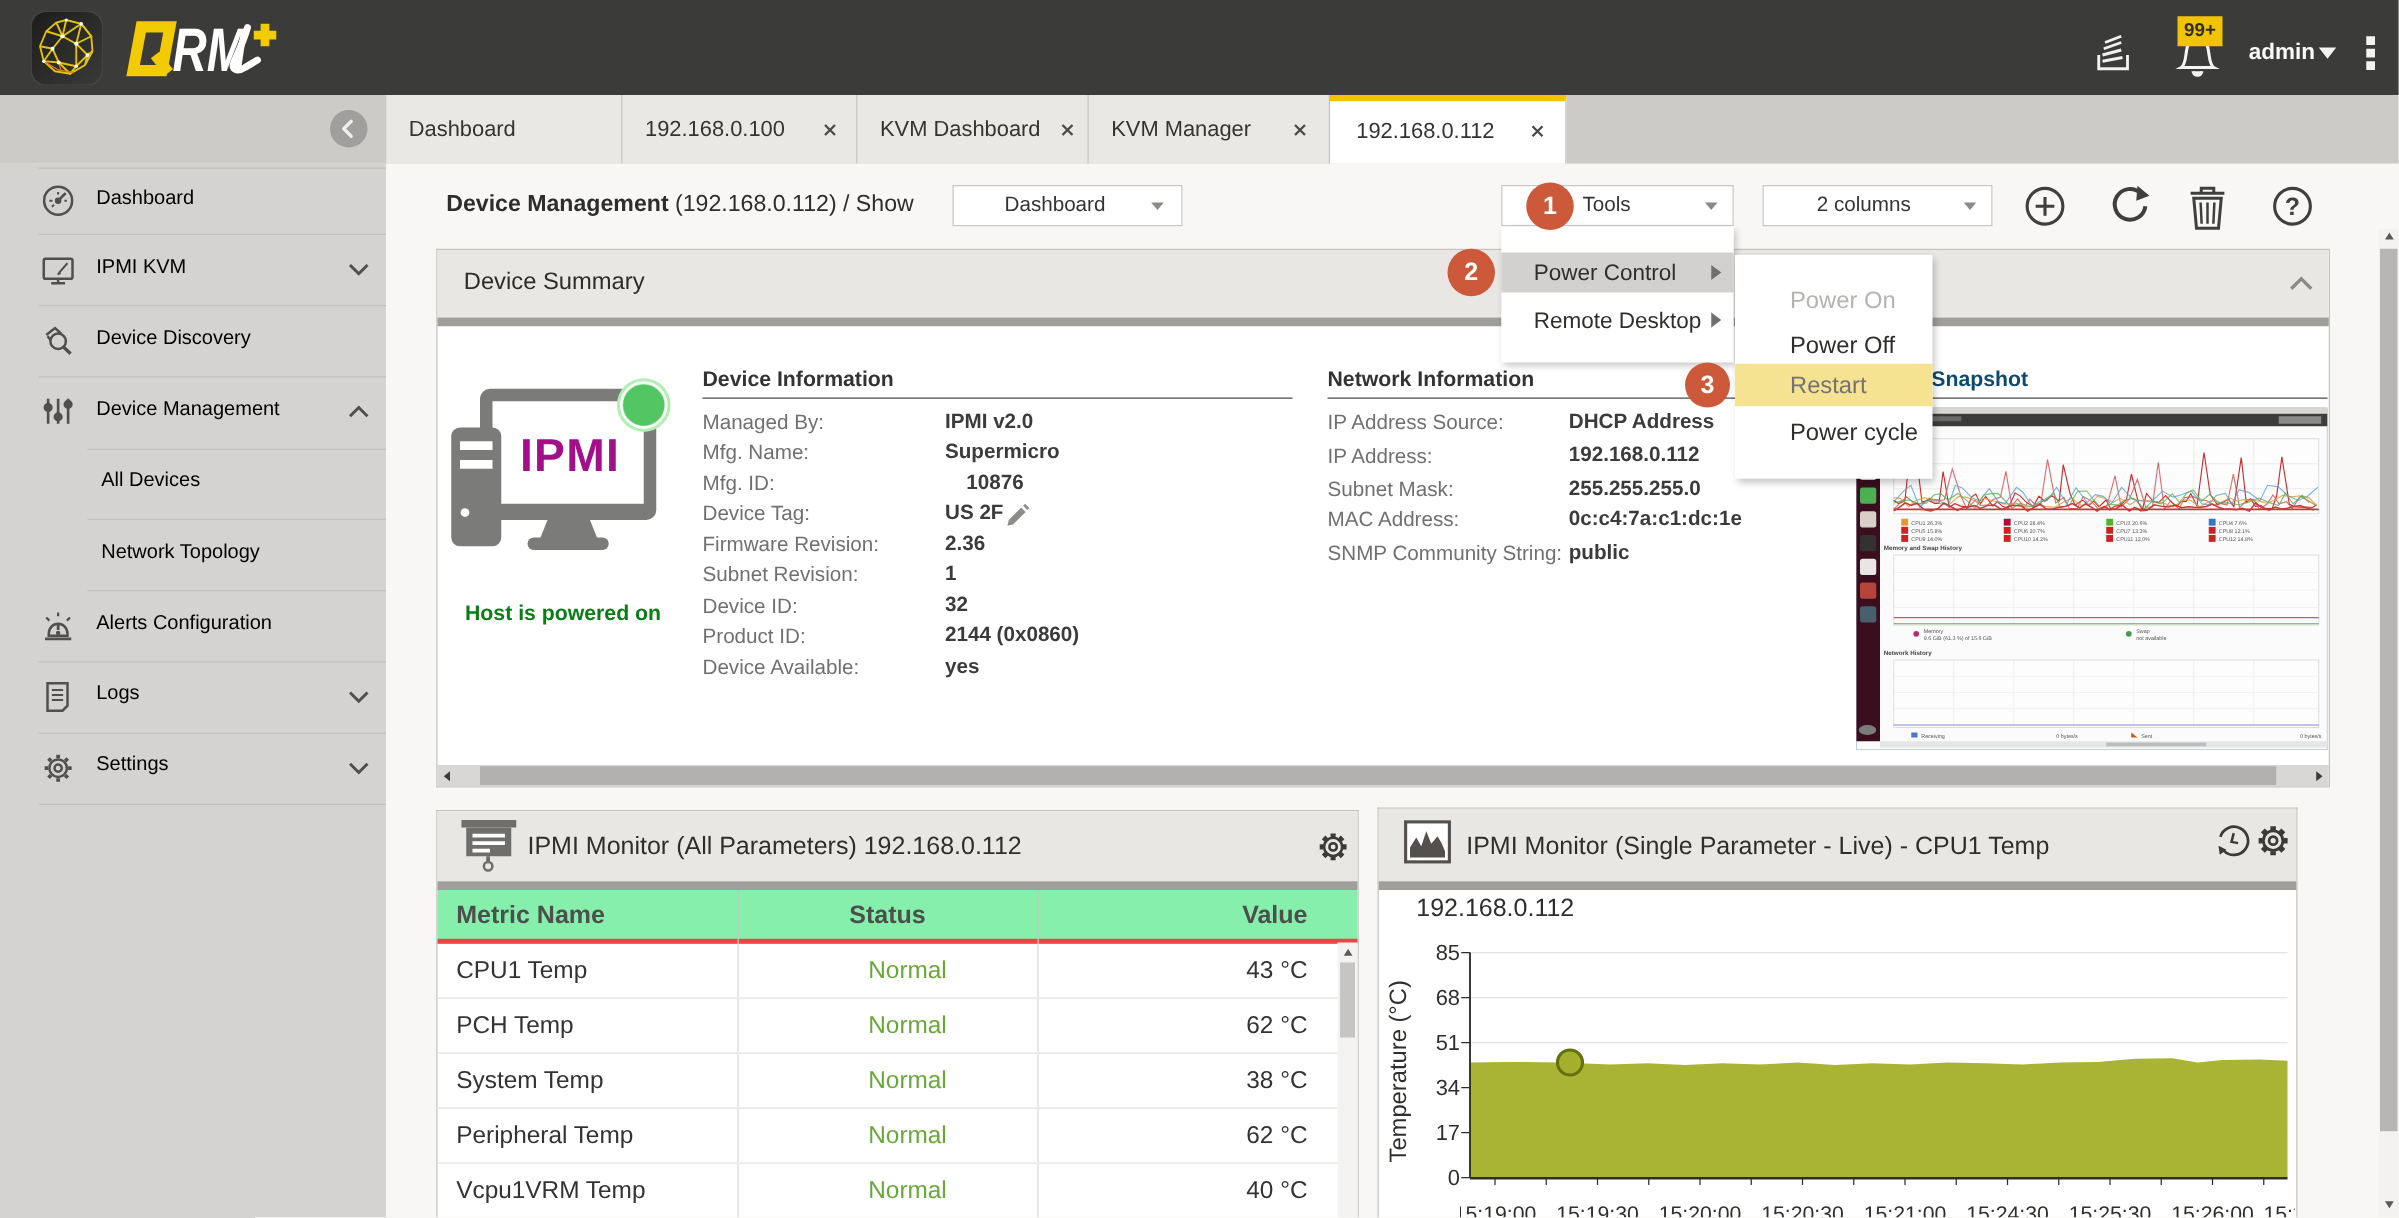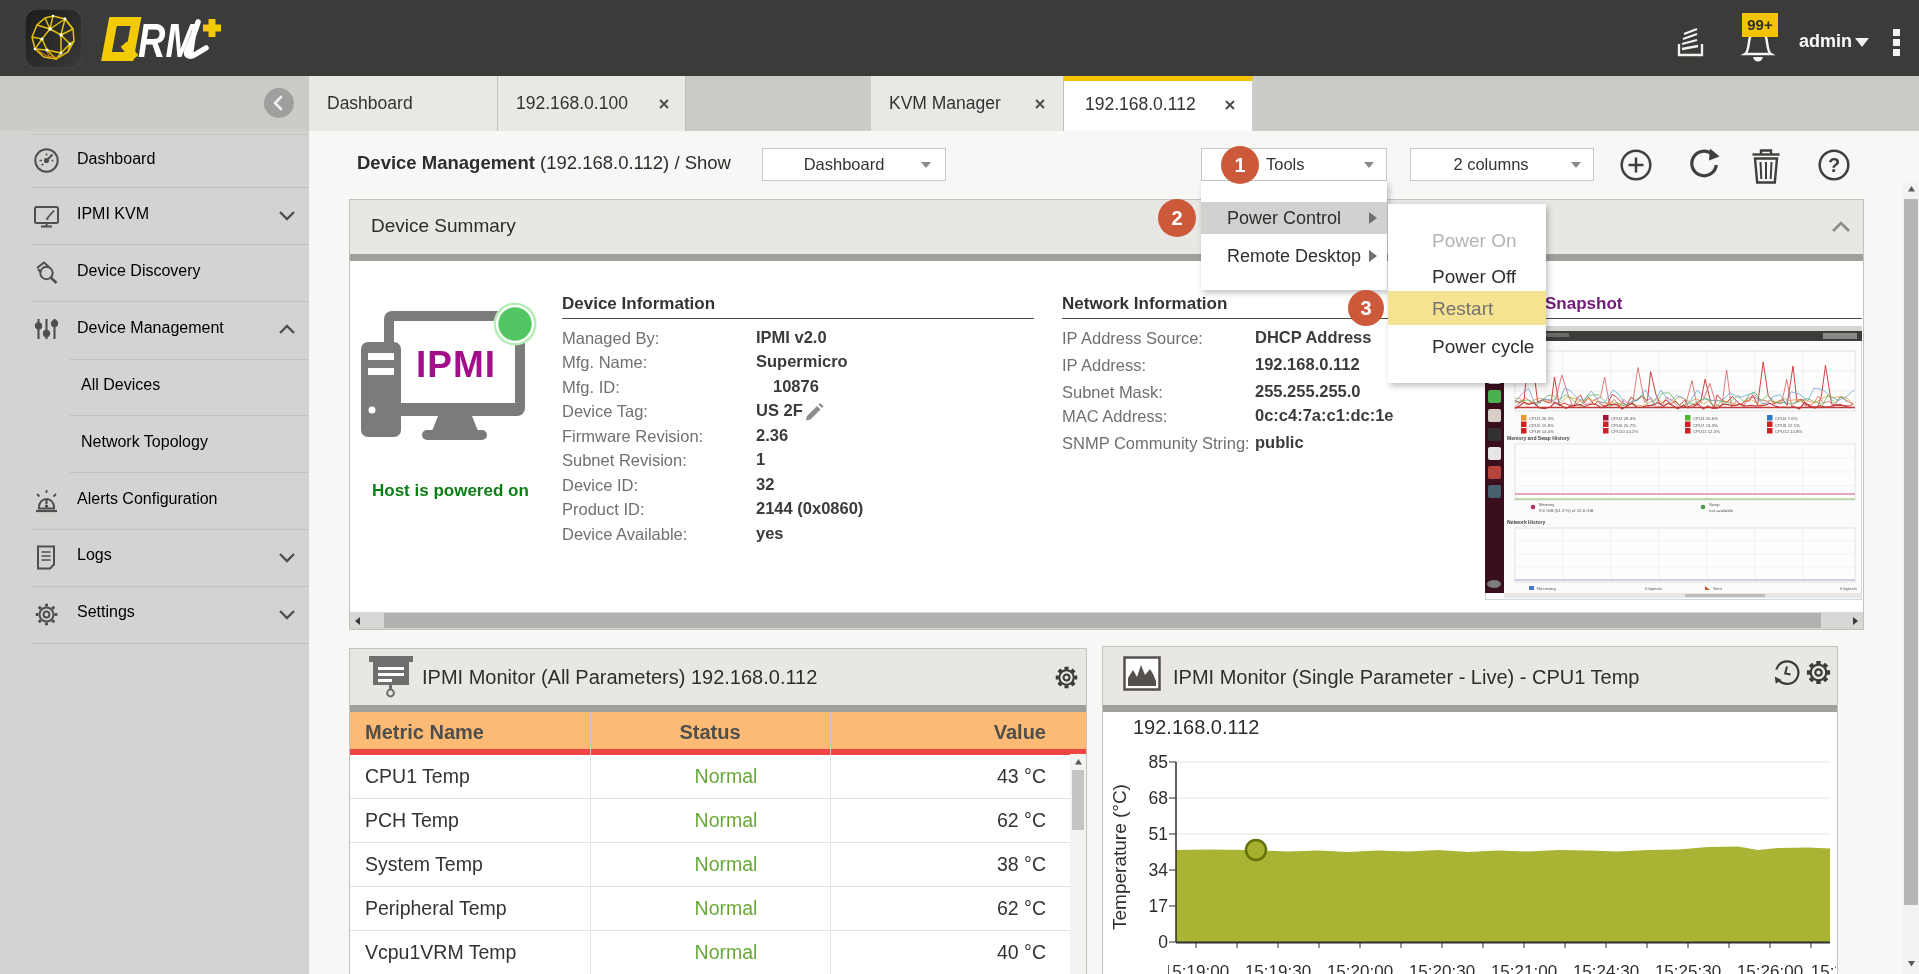--- a/index.html
+++ b/index.html
@@ -120,20 +120,26 @@
     </div>
     <div class="tab" style="left:309px;width:189px;">
         <span class="lbl">Dashboard</span>
       </div>
     <div class="tab" style="left:498px;width:188px;">
         <span class="lbl">192.168.0.100</span>
       <svg class="tabx" style="left:160px;" viewBox="0 0 12 12">
           <path d="M2,2 L10,10 M10,2 L2,10" stroke="#4a4a48" stroke-width="1.9"></path>
         </svg>
       </div>
+    <div class="tab" style="left:686px;width:185px;">
+        <span class="lbl">KVM Dashboard</span>
+      <svg class="tabx" style="left:162px;" viewBox="0 0 12 12">
+          <path d="M2,2 L10,10 M10,2 L2,10" stroke="#4a4a48" stroke-width="1.9"></path>
+        </svg>
+      </div>
     <div class="tab" style="left:871px;width:193px;">
         <span class="lbl">KVM Manager</span>
       <svg class="tabx" style="left:163px;" viewBox="0 0 12 12">
           <path d="M2,2 L10,10 M10,2 L2,10" stroke="#4a4a48" stroke-width="1.9"></path>
         </svg>
       </div>
     <div class="tab active" style="left:1064px;width:189px;">
         <span class="lbl" style="left:21px;top:13px;">192.168.0.112</span>
       <svg class="tabx" style="left:160px;top:18px;" viewBox="0 0 12 12">
           <path d="M2,2 L10,10 M10,2 L2,10" stroke="#4a4a48" stroke-width="1.9"></path>
@@ -342,21 +348,21 @@
     <div class="abs gvalue" style="left:1255px;top:328px;">DHCP Address</div>
   <div class="abs glabel" style="left:1062px;top:356px;">IP Address:</div>
     <div class="abs gvalue" style="left:1255px;top:355px;">192.168.0.112</div>
   <div class="abs glabel" style="left:1062px;top:383px;">Subnet Mask:</div>
     <div class="abs gvalue" style="left:1255px;top:382px;">255.255.255.0</div>
   <div class="abs glabel" style="left:1062px;top:407px;">MAC Address:</div>
     <div class="abs gvalue" style="left:1255px;top:406px;">0c:c4:7a:c1:dc:1e</div>
   <div class="abs glabel" style="left:1062px;top:434px;">SNMP Community String:</div>
     <div class="abs gvalue" style="left:1255px;top:433px;">public</div>
 
-  <div class="abs" style="left:1545px;top:294px;font-size:17px;font-weight:bold;color:#701a75;">Snapshot</div>
+  <div class="abs" style="left:1545px;top:294px;font-size:17px;font-weight:bold;color:#0c4a6e;">Snapshot</div>
   <div class="abs" style="left:1545px;top:318px;width:317px;height:1px;background:#4a4a48;"></div>
   <svg class="abs" style="left:1485px;top:326px;z-index:30;" width="377" height="274" viewBox="0 0 377 274">
     <rect x="0" y="0" width="377" height="274" fill="#fbfbfb" stroke="#9db6c9" stroke-width="1"></rect>
     <rect x="0" y="0" width="377" height="5" fill="#d8d6d2"></rect>
     <rect x="0" y="5" width="377" height="10" fill="#3c3c3a"></rect>
     <rect x="338" y="7" width="34" height="6" fill="#8a8a88"></rect>
     <rect x="4" y="7" width="80" height="4" fill="#6a6a68"></rect>
     <rect x="0" y="15" width="19" height="252" fill="#3a0e1e"></rect>
     <g>
       <circle cx="9" cy="28" r="6.5" fill="#e8622a"></circle>
@@ -482,21 +488,21 @@
         <g stroke="#3a3a38">
           <g stroke-width="2.2" fill="none">
       <circle cx="13.5" cy="13.5" r="7.8"></circle>
             <circle cx="13.5" cy="13.5" r="3.2"></circle>
       <path d="M21.90,13.50 L25.10,13.50 M19.44,19.44 L21.70,21.70 M13.50,21.90 L13.50,25.10 M7.56,19.44 L5.30,21.70 M5.10,13.50 L1.90,13.50 M7.56,7.56 L5.30,5.30 M13.50,5.10 L13.50,1.90 M19.44,7.56 L21.70,5.30" stroke-width="4.4"></path>
           </g>
         </g>
       </svg>
     <div class="pbar" style="top:56px;"></div>
 
-    <div class="abs" style="left:0;top:63px;width:736px;height:43px;background:#fdba74;border-bottom:6px solid #ef4444;">
+    <div class="abs" style="left:0;top:63px;width:736px;height:43px;background:#86efac;border-bottom:4px solid #ef4444;">
       <div class="abs" style="left:240px;top:0;width:1px;height:43px;background:#c6c5c2;"></div>
       <div class="abs" style="left:480px;top:0;width:1px;height:43px;background:#c6c5c2;"></div>
       <div class="abs" style="left:15px;top:9px;font-size:20px;font-weight:bold;color:#4e4e4c;">Metric Name</div>
       <div class="abs" style="left:240px;width:240px;text-align:center;top:9px;font-size:20px;font-weight:bold;color:#4e4e4c;">Status</div>
       <div class="abs" style="left:480px;width:216px;text-align:right;top:9px;font-size:20px;font-weight:bold;color:#4e4e4c;">Value</div>
     </div>
     <div class="trow" style="top:106px;">
         <span class="c1">CPU1 Temp</span>
         <span class="c2">Normal</span>
         <span class="c3">43 °C</span>

